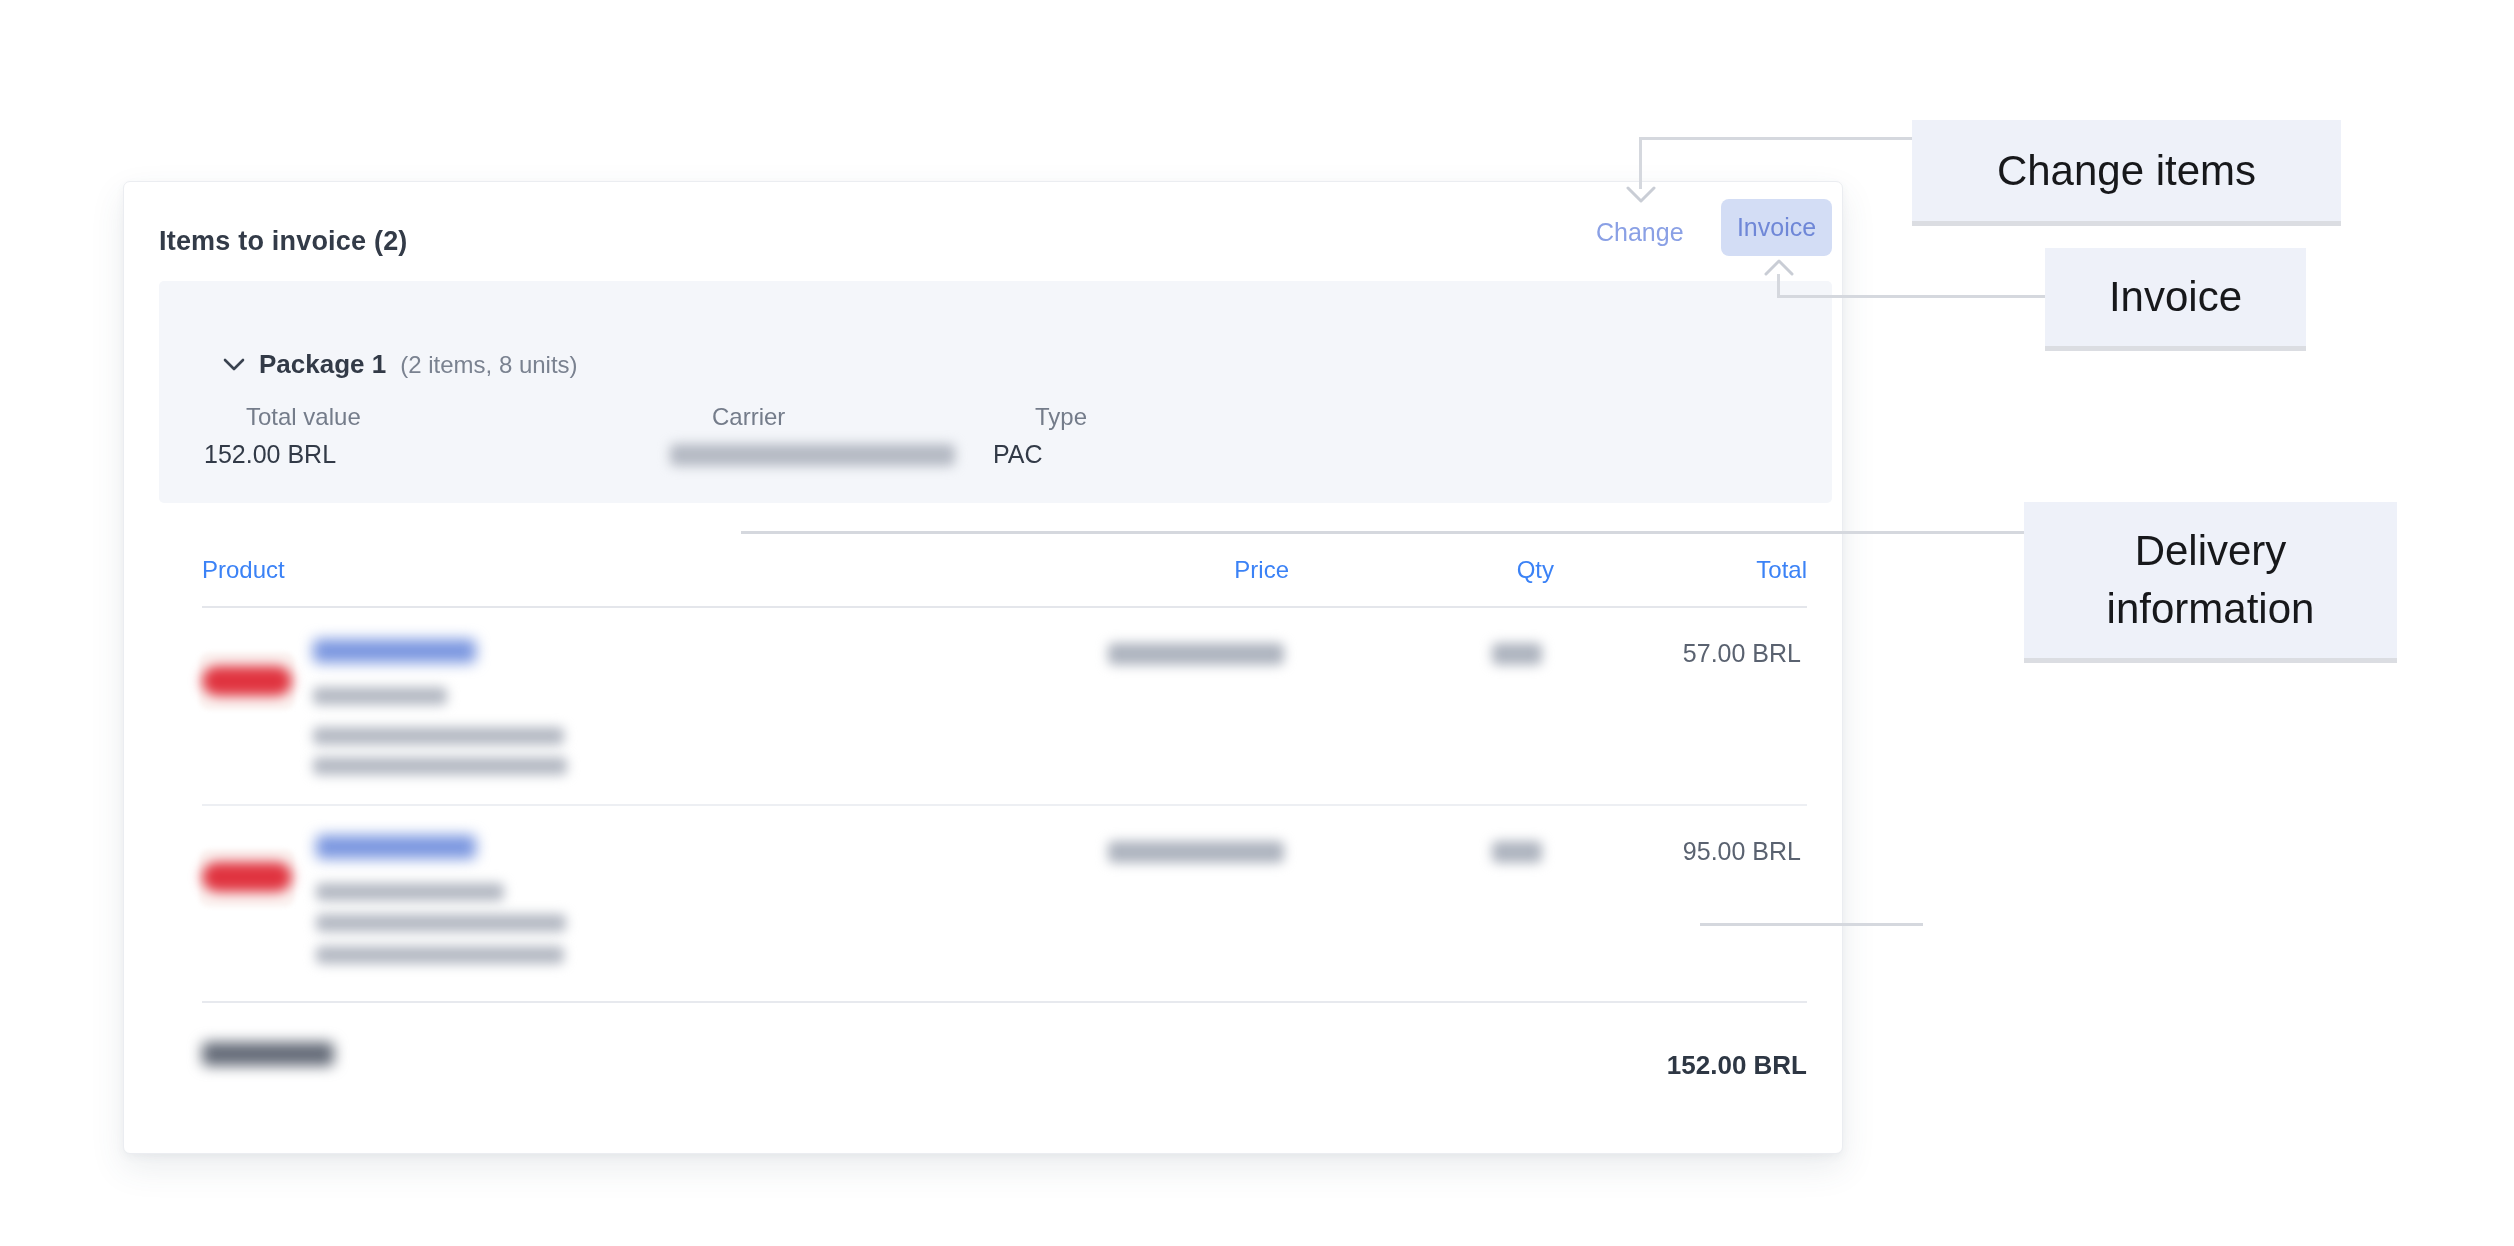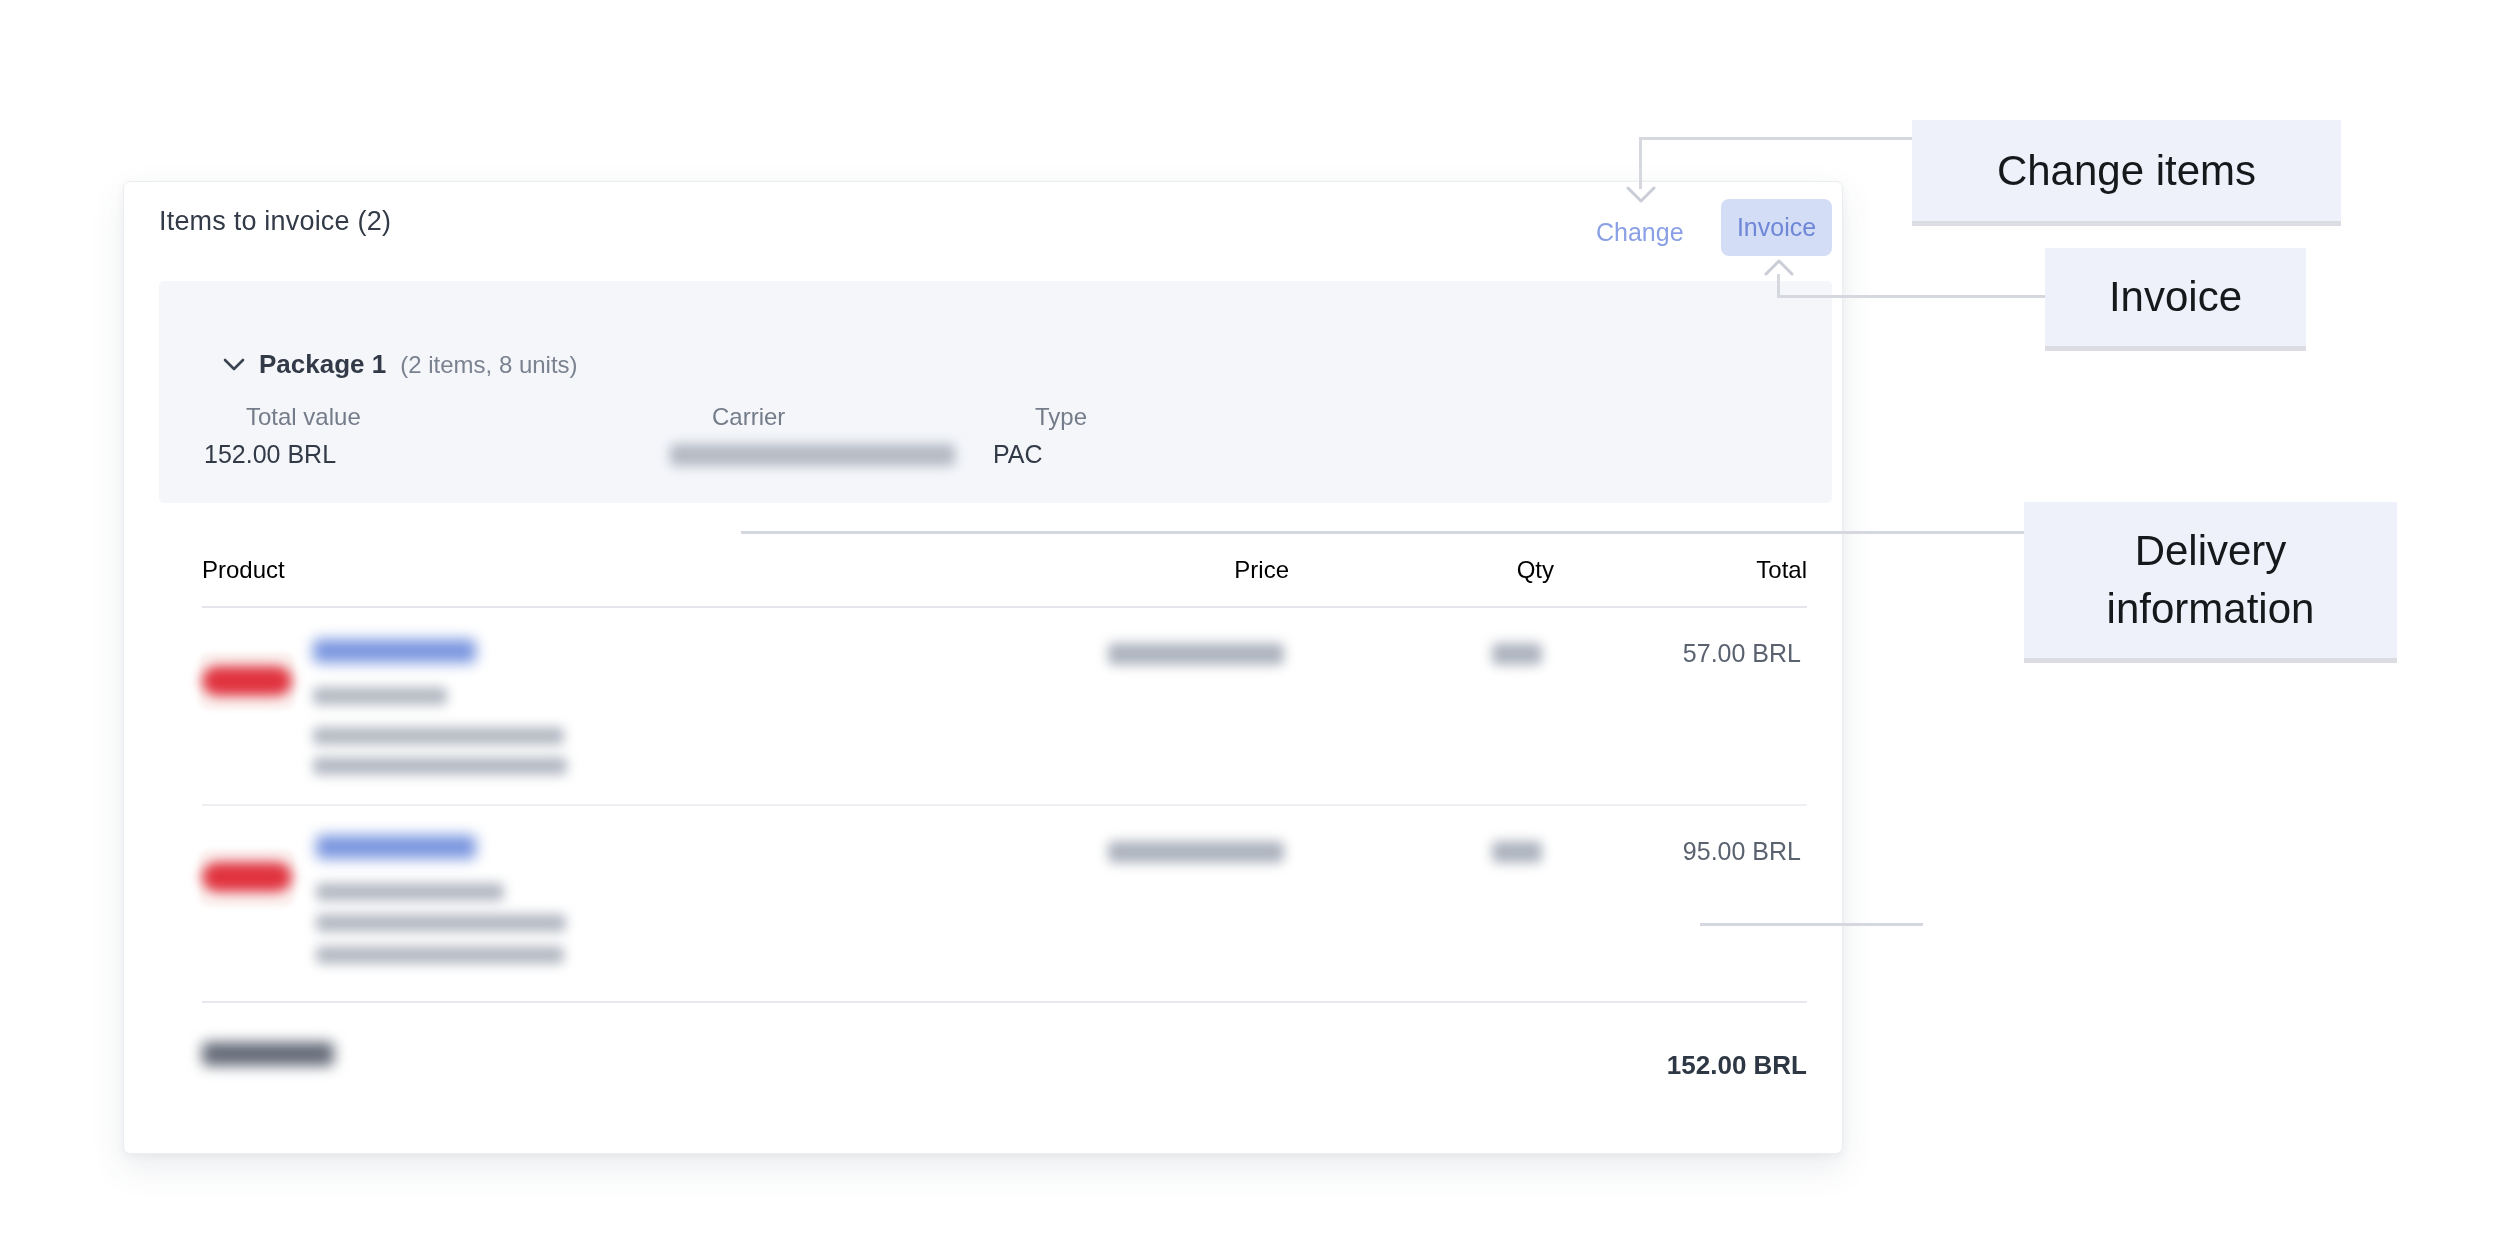--- a/index.html
+++ b/index.html
@@ -6,37 +6,37 @@
   .canvas{
     position:relative;width:2514px;height:1246px;background:#ffffff;overflow:hidden;
     font-family:"Liberation Sans", sans-serif;color:#323a47;
   }
   
   .card{
     position:absolute;left:123px;top:181px;width:1718px;height:971px;
     background:#ffffff;border:1px solid #ebedf1;border-radius:7px;
     box-shadow:0 14px 34px rgba(63,75,97,.10),0 3px 8px rgba(63,75,97,.05);
   }
-  .card-title{position:absolute;left:35px;top:24px;font-size:27px;font-weight:400;color:#333b48;letter-spacing:.2px;}
+  .card-title{position:absolute;left:35px;top:44px;font-size:27px;font-weight:700;color:#333b48;letter-spacing:.2px;}
   .change-link{position:absolute;left:1472px;top:36px;font-size:25px;font-weight:500;color:#8aa0e5;cursor:pointer;background:none;border:none;padding:0;font-family:inherit;}
   .invoice-btn{
     position:absolute;left:1597px;top:17px;width:111px;height:57px;border:none;cursor:pointer;
     background:#d3ddf5;border-radius:8px;font-size:25px;font-weight:500;color:#6f87d7;font-family:inherit;
   }
   
   .pkg-panel{position:absolute;left:35px;top:99px;width:1673px;height:222px;background:#f4f6fa;border-radius:5px;}
   .pkg-head{position:absolute;left:64px;top:68px;display:flex;align-items:center;gap:14px;cursor:pointer;}
   .pkg-title{font-size:26px;font-weight:700;color:#323a47;}
   .pkg-meta{font-size:24px;color:#7a8290;}
   .pkg-field{position:absolute;top:122px;}
   .pkg-field .lbl{font-size:24px;color:#747c8a;margin-left:42px;}
   .pkg-field .val{margin-top:9px;font-size:25px;font-weight:500;color:#323a47;}
   .f1{left:45px}.f2{left:234px}.f3{left:511px}.f4{left:834px}
   
-  .th{position:absolute;top:374px;font-size:24px;color:#000000;}
+  .th{position:absolute;top:374px;font-size:24px;color:#3b82f6;}
   .th-product{left:78px;}
   .th-price{right:553px;}
   .th-qty{right:288px;}
   .th-total{right:35px;}
   .hline{position:absolute;left:78px;right:35px;height:2px;background:#e4e6eb;}
   .hl-head{top:424px;}
   .hl-row{top:622px;background:#edeff3;}
   .hl-foot{top:819px;background:#e7e9ee;}
   .row-total{position:absolute;right:41px;font-size:25px;color:#5a6270;}
   .rt1{top:457px;}

